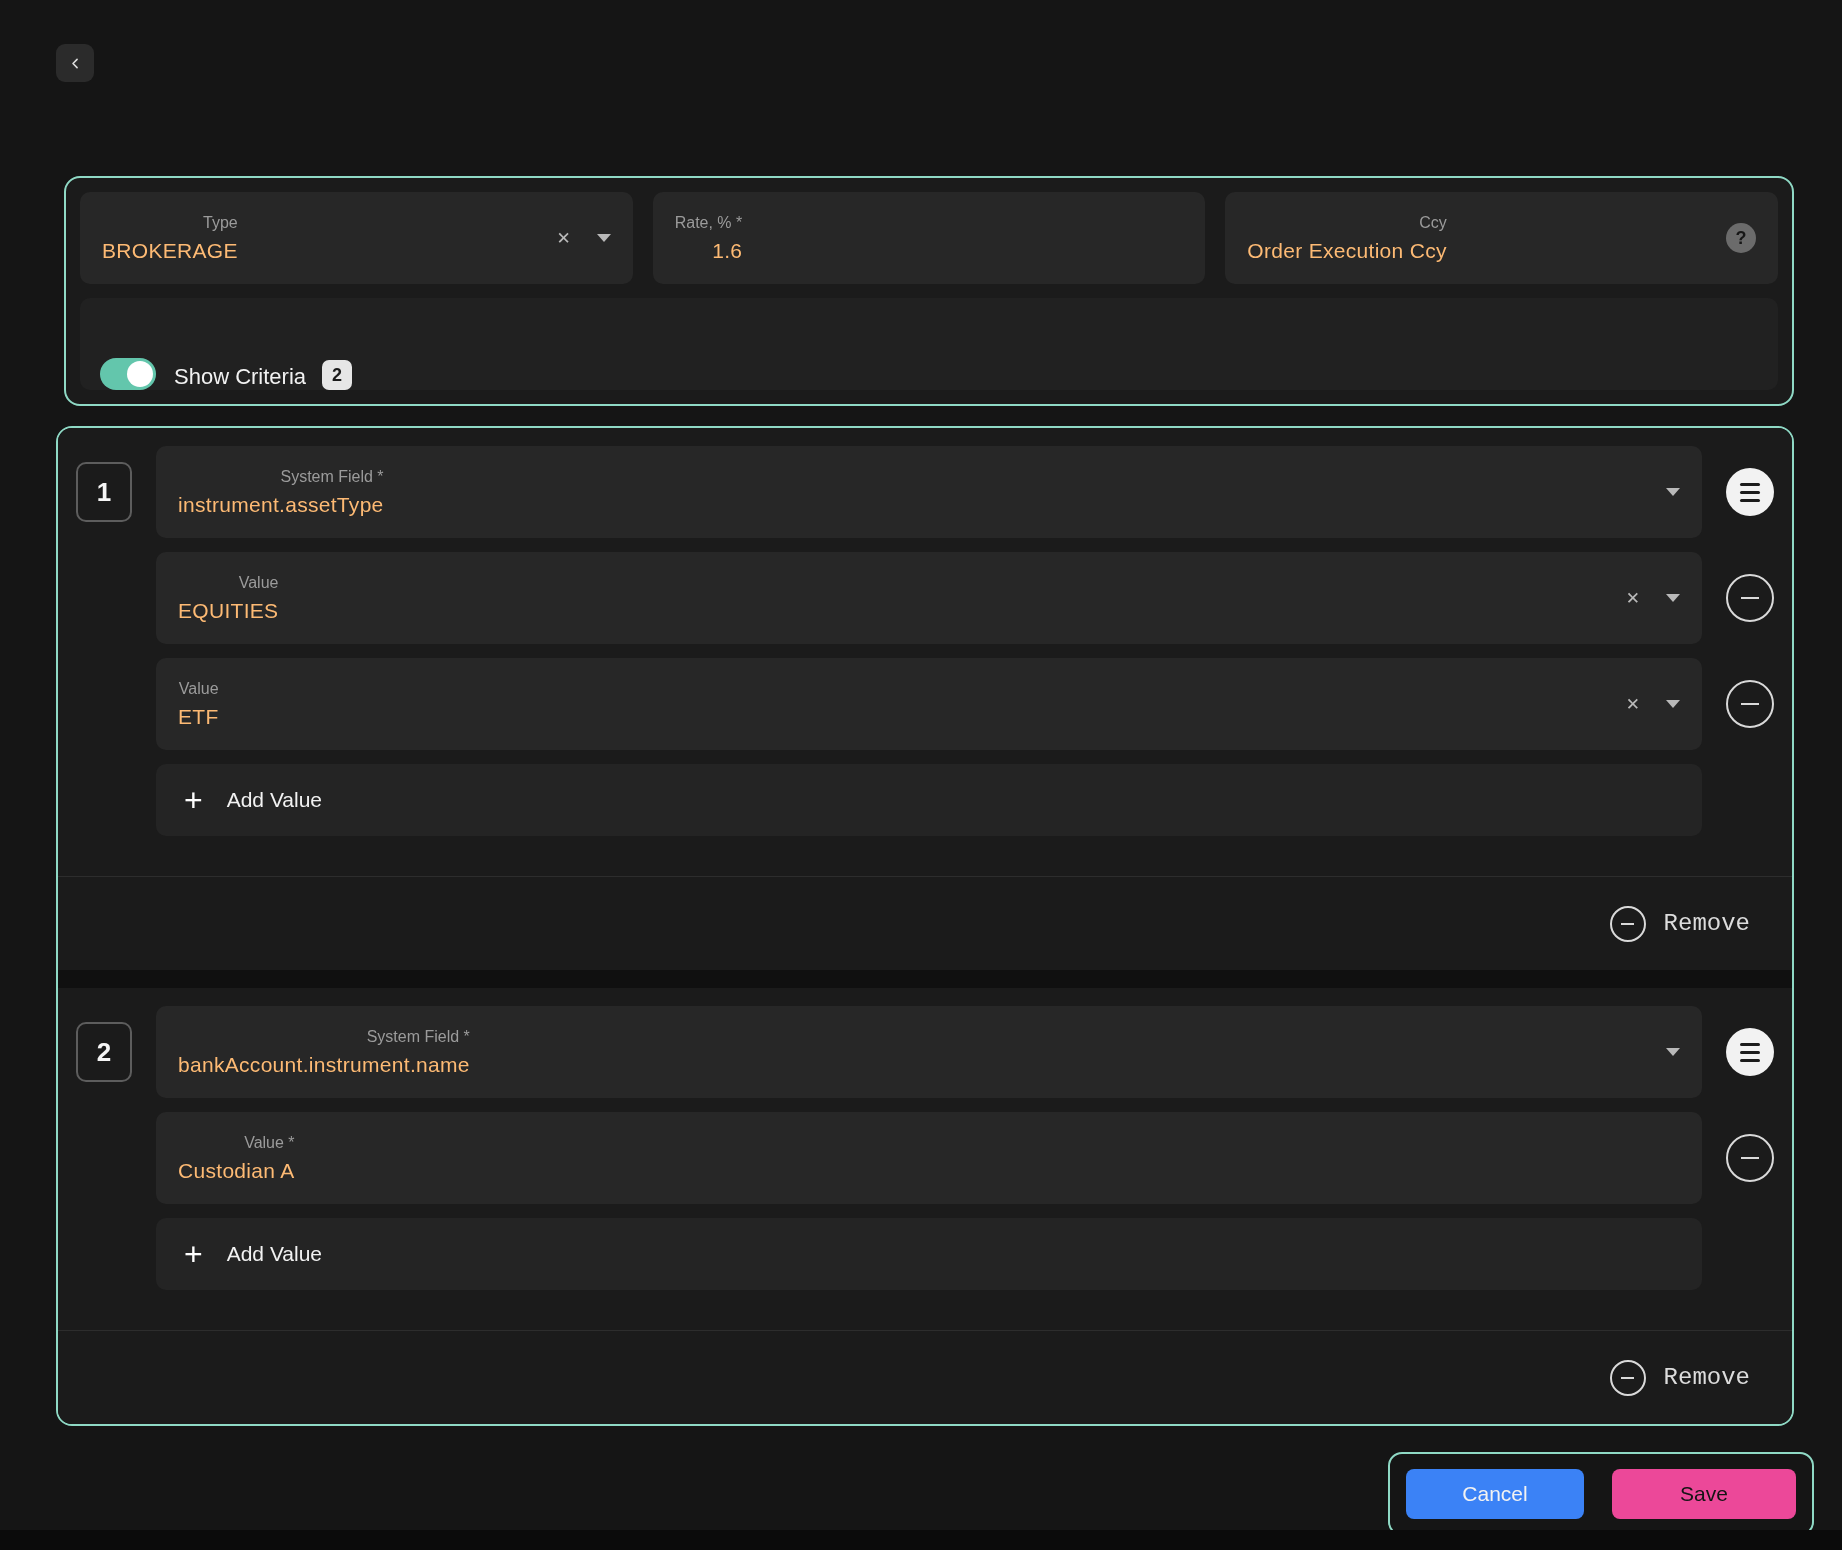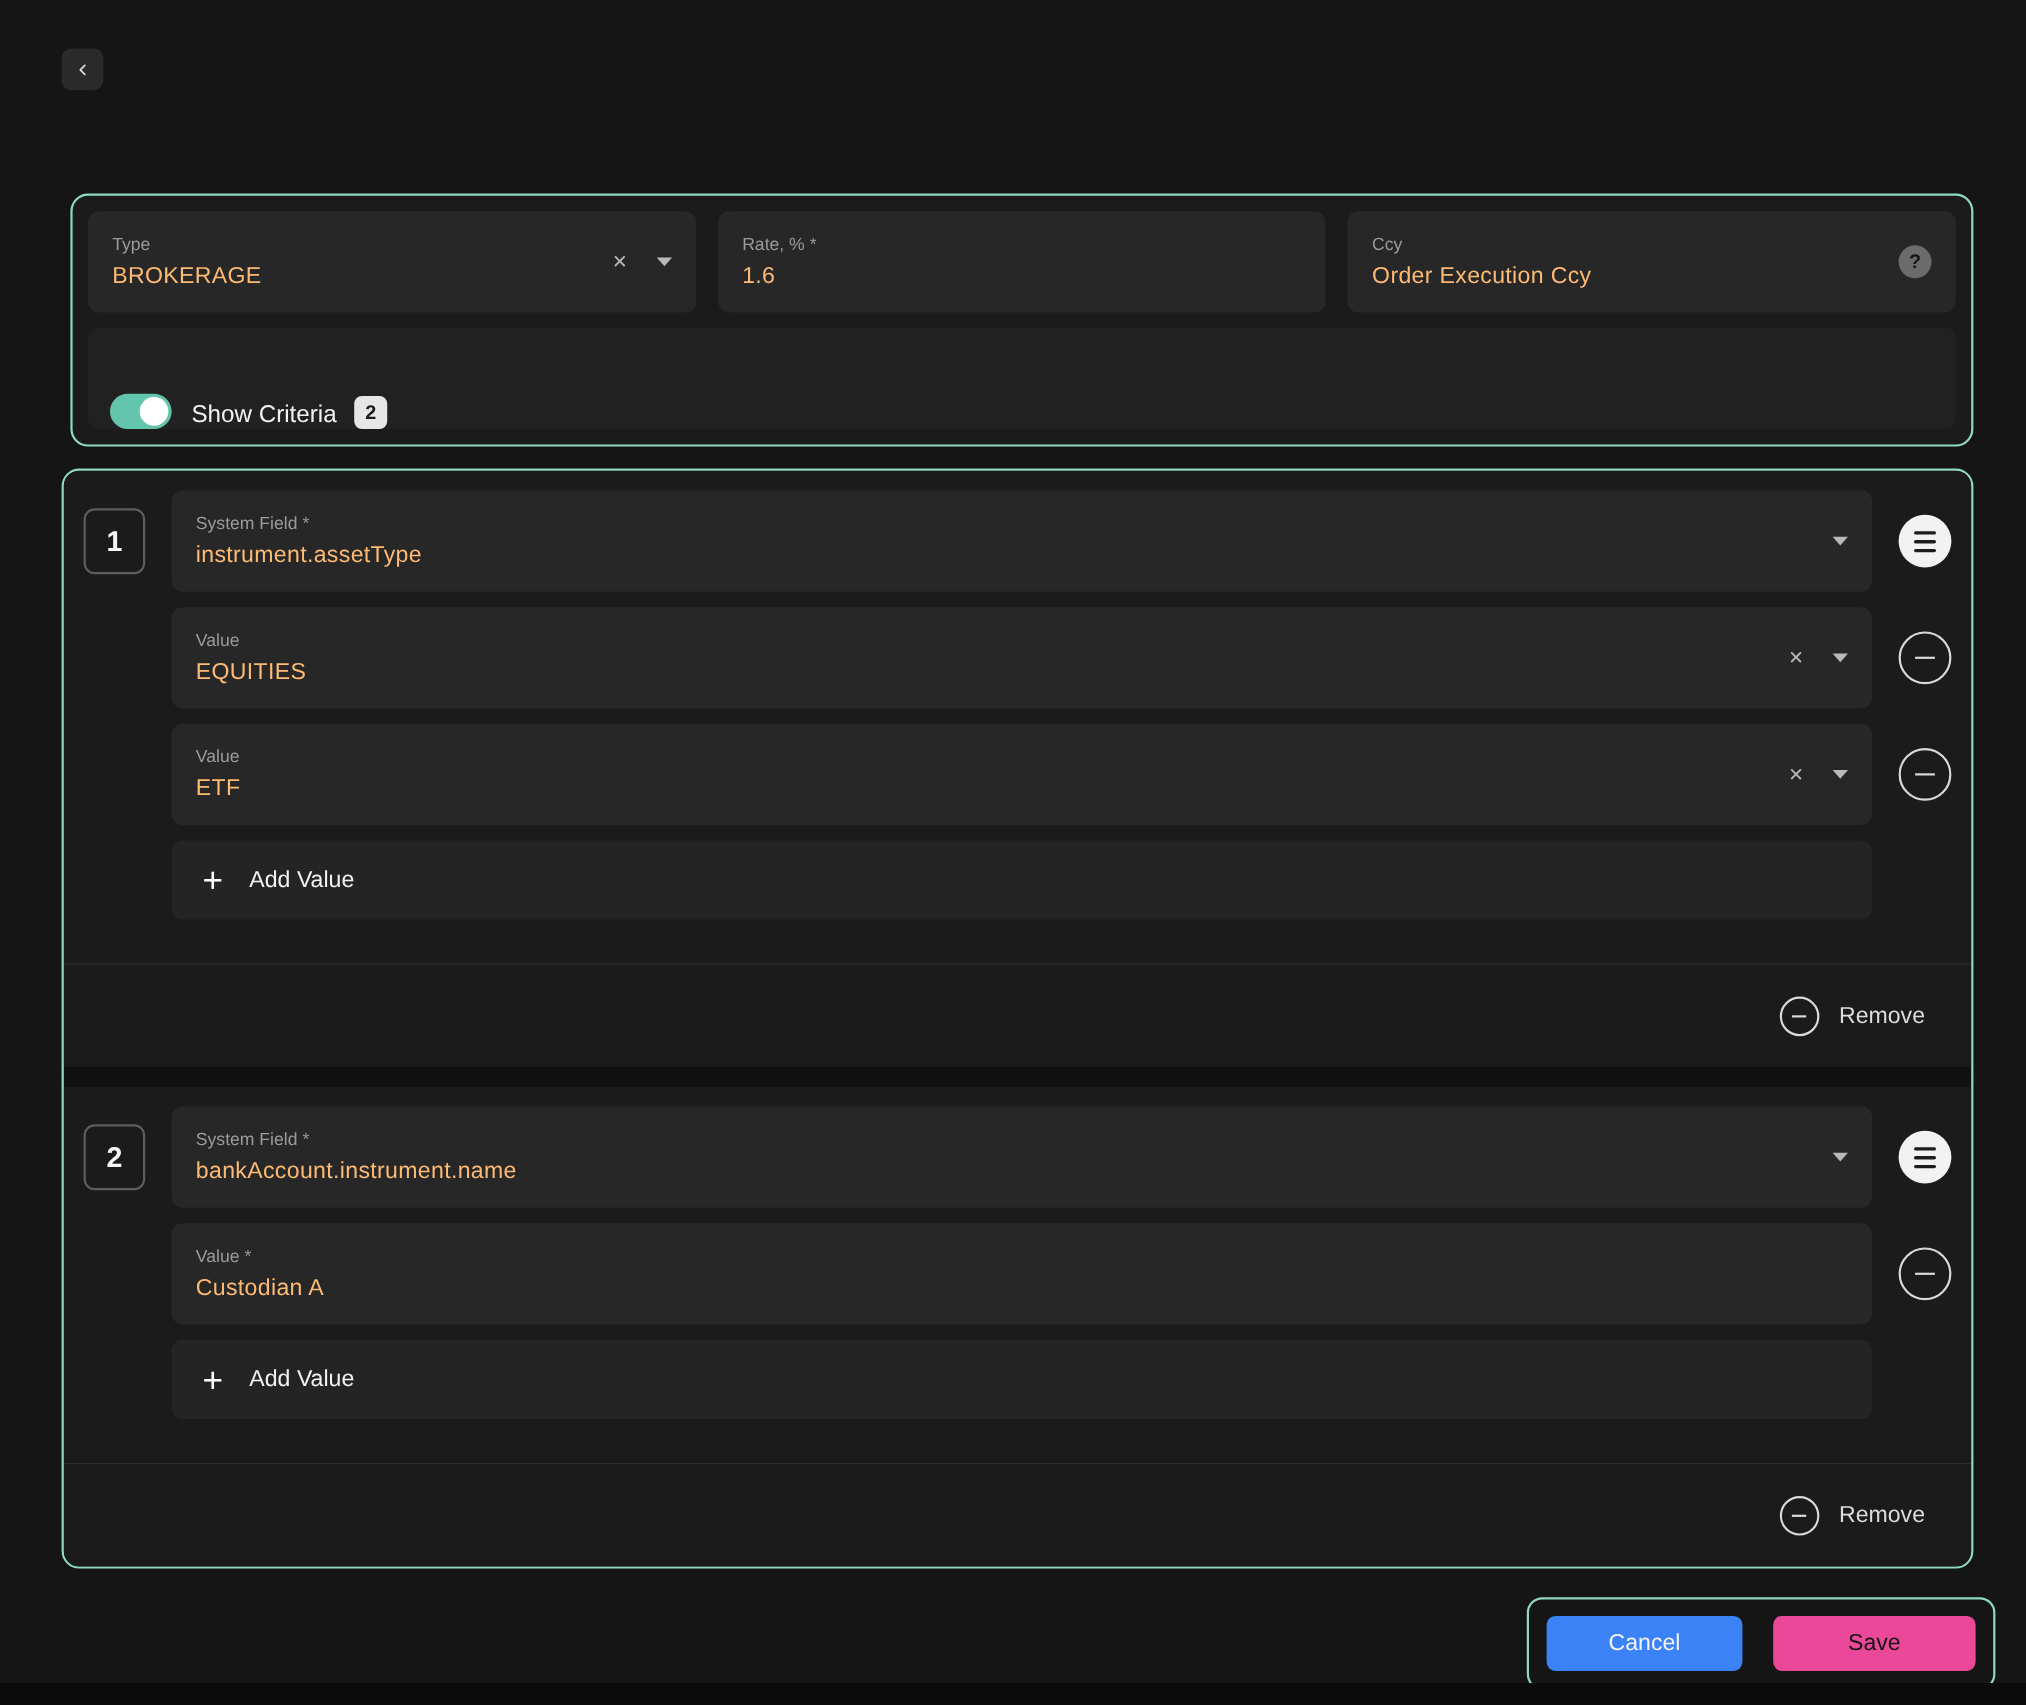--- a/index.html
+++ b/index.html
@@ -23,21 +23,21 @@
 
   
   .panel { border: 2px solid #8FD9C5; border-radius: 16px; }
 
   .fee-panel { margin: 64px 48px 0 64px; background: #1b1b1b; padding: 14px; }
   .fields-row { display: flex; gap: 20px; }
 
   .field {
     background: #272727; border-radius: 10px; height: 92px;
     display: flex; align-items: center; padding: 0 22px;
-    flex: 1; min-width: 0;
+    flex: 1; min-width: 0; text-align: right;
   }
   .f-inner { display: flex; flex-direction: column; gap: 7px; min-width: 0; }
   .f-label { font-size: 16px; color: #9b9b9b; white-space: nowrap; }
   .f-value { font-size: 21px; color: #fdba74; white-space: nowrap; letter-spacing: 0.3px; }
   .f-icons { margin-left: auto; display: flex; align-items: center; gap: 26px; }
   .x-icon { font-size: 17px; color: #b9b9b9; cursor: pointer; line-height: 1; }
   .chev {
     width: 0; height: 0;
     border-left: 7px solid transparent; border-right: 7px solid transparent;
     border-top: 8px solid #b9b9b9;
@@ -110,21 +110,21 @@
   }
   .remove-btn {
     display: flex; align-items: center; gap: 18px;
     background: none; border: none; cursor: pointer;
   }
   .remove-icon {
     width: 36px; height: 36px; border-radius: 50%; border: 2px solid #d9d9d9;
     display: flex; align-items: center; justify-content: center;
   }
   .remove-icon::after { content: ""; width: 13px; height: 2px; background: #d9d9d9; }
-  .remove-label { font-size: 21px; color: #dcdcdc; }
+  .remove-label { font-size: 24px; color: #dcdcdc; font-family: Liberation Mono, monospace; }
 
   
   .footer-wrap { display: flex; justify-content: flex-end; margin: 26px 28px 0 0; }
   .footer-actions {
     border: 2px solid #8FD9C5; border-radius: 14px;
     padding: 15px 16px; display: flex; gap: 28px; background: #151515;
   }
   .btn {
     height: 50px; border: none; border-radius: 8px;
     font-size: 21px; cursor: pointer; font-family: inherit;

